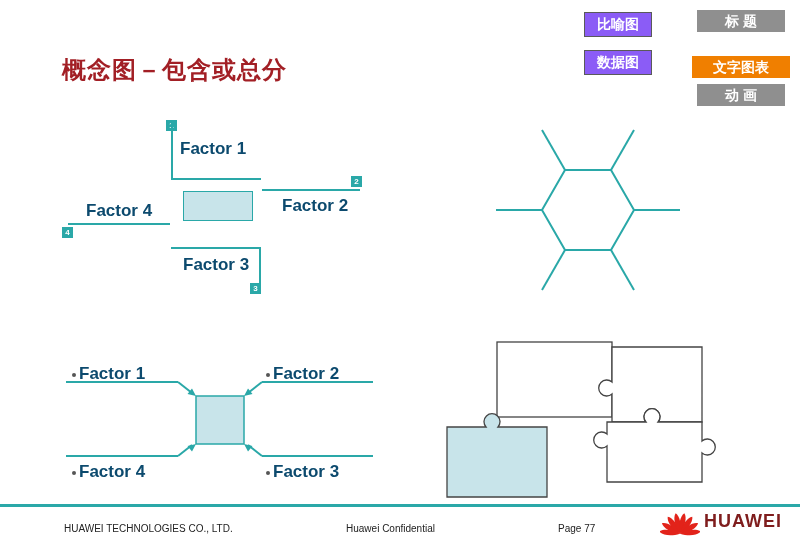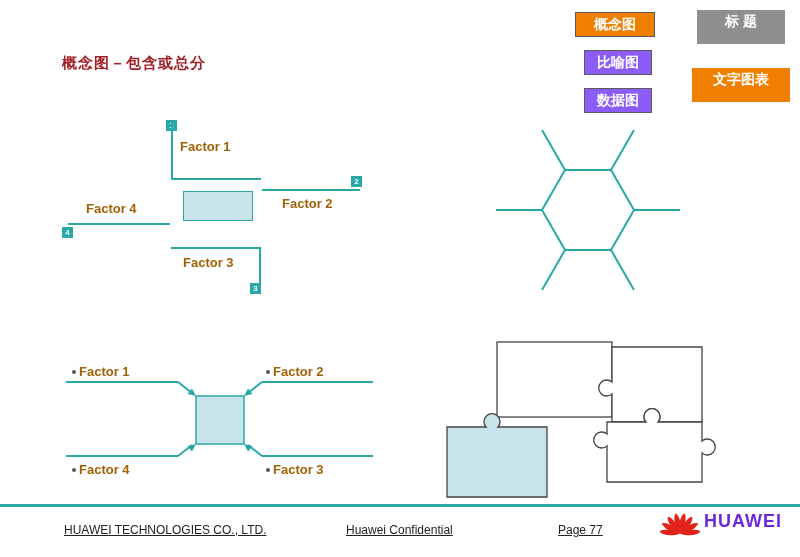--- a/index.html
+++ b/index.html
@@ -3,81 +3,81 @@
 <meta charset="utf-8">
 <style>
   html,body{margin:0;padding:0;}
   body{
     width:800px;height:557px;position:relative;background:#ffffff;overflow:hidden;
     font-family:"Liberation Sans","DejaVu Sans",sans-serif;
   }
   .abs{position:absolute;}
   
   .title{
-    position:absolute;left:62px;top:54px;font-size:15px;font-weight:bold;
+    position:absolute;left:62px;top:54px;font-size:24px;font-weight:bold;
     color:#A21F25;letter-spacing:1px;
   }
   
   .menu-left{position:absolute;left:575px;top:12px;width:82px;}
   .menu-left .mitem{
     width:66px;margin:0 0 13px 9px;height:23px;line-height:23px;text-align:center;
     background:#8b5cf6;color:#fff;font-size:14px;font-weight:bold;
     border:1px solid #5a5a5a;cursor:pointer;
   }
   .menu-left .mitem.active{background:#F07F00;width:78px;margin-left:0;}
   .menu-right{position:absolute;left:692px;top:10px;width:98px;}
   .menu-right .mitem{
-    width:88px;margin:0 0 6px 5px;height:34px;line-height:22px;text-align:center;
+    width:88px;margin:0 0 6px 5px;height:22px;line-height:22px;text-align:center;
     background:#8F8F8F;color:#fff;font-size:14px;font-weight:bold;cursor:pointer;
   }
   .menu-right .mitem.active{background:#F07F00;width:98px;margin-left:0;margin-top:24px;}
   
   .pinwheel{position:absolute;left:60px;top:115px;width:330px;height:200px;}
   .pinwheel .hline,.pinwheel .vline{position:absolute;background:#2AA8A8;}
   .pinwheel .hline{height:2px;}
   .pinwheel .vline{width:2px;}
   .badge{
     position:absolute;width:11px;height:11px;background:#2AA8A8;color:#fff;
     font-size:8px;font-weight:bold;line-height:11px;text-align:center;
   }
-  .flabel{position:absolute;font-size:13px;font-weight:bold;color:#a16207;white-space:nowrap;}
+  .flabel{position:absolute;font-size:17px;font-weight:bold;color:#0c4a6e;white-space:nowrap;}
   .centerRect{
     position:absolute;left:123px;top:76px;width:68px;height:28px;
     background:#C8E4EA;border:1px solid #2AA8A8;
   }
   
   .bullet{
     display:inline-block;width:4px;height:4px;border-radius:50%;
     background:#555;vertical-align:2px;margin-right:3px;
   }
   
   .footer-line{position:absolute;left:0;top:504px;width:800px;height:3px;background:#2AA8A8;}
-  .ftext{position:absolute;top:523px;font-size:12px;color:#222;text-decoration:underline;}
+  .ftext{position:absolute;top:523px;font-size:10px;color:#222;}
   .logo{position:absolute;left:660px;top:506px;display:flex;align-items:flex-end;}
   .brand{
-    font-size:18px;font-weight:bold;color:#6d28d9;letter-spacing:1px;
+    font-size:18px;font-weight:bold;color:#7f1d1d;letter-spacing:1px;
     margin-left:4px;line-height:30px;
   }
 </style>
 </head>
 <body>
 
 <div>
 
   <div class="title">概念图－包含或总分</div>
 
   <div class="menu-left">
-    <div class="mitem active">概念图</div>
     <div class="mitem">比喻图</div>
     <div class="mitem">数据图</div>
   </div>
 
   <div class="menu-right">
     <div class="mitem">标 题</div>
     <div class="mitem active">文字图表</div>
+    <div class="mitem">动 画</div>
   </div>
 
   <div class="pinwheel">
     <div class="badge" style="left:106px;top:5px;">1</div>
     <div class="vline" style="left:111px;top:7px;height:58px;"></div>
     <div class="flabel" style="left:120px;top:24px;">Factor 1</div>
     <div class="hline" style="left:111px;top:63px;width:90px;"></div>
 
     <div class="hline" style="left:202px;top:74px;width:98px;"></div>
     <div class="badge" style="left:291px;top:61px;">2</div>

